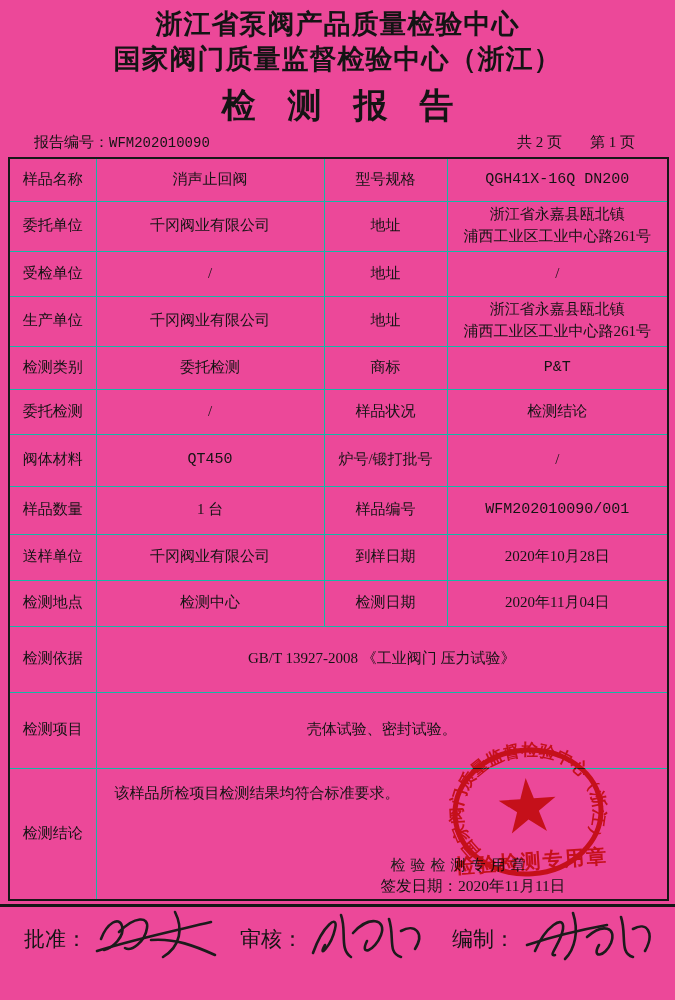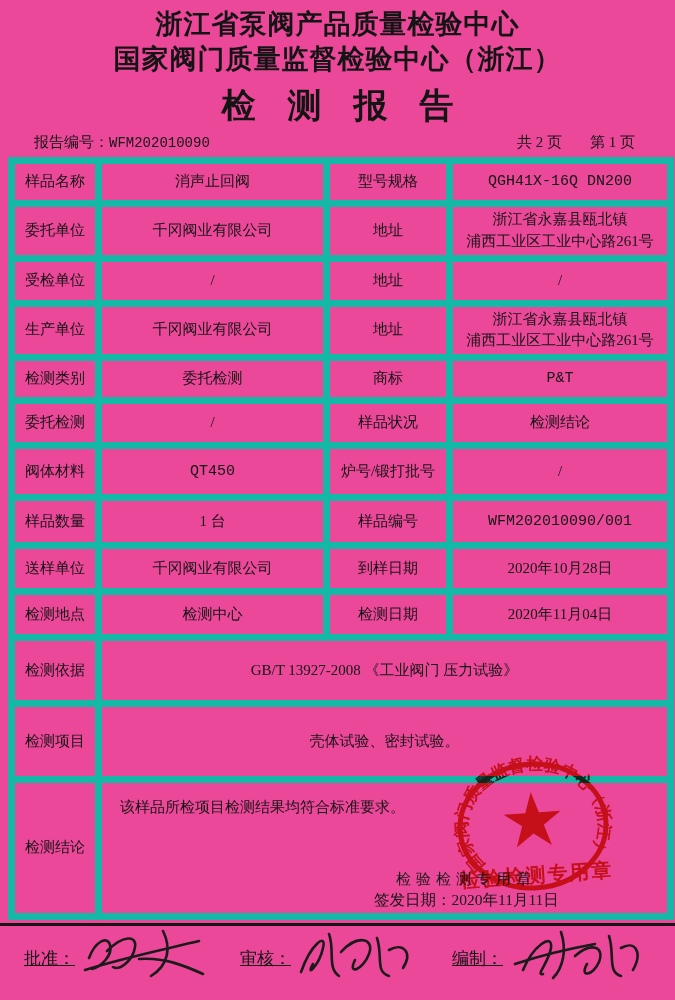--- a/index.html
+++ b/index.html
@@ -20,40 +20,40 @@
   .meta-right span { margin-left:28px; }
   .mono { font-family:"Liberation Mono","DejaVu Sans Mono",monospace; font-size:14px; }
 
   
   table.report {
     border-collapse:collapse; table-layout:fixed;
     width:659px; margin:2px 0 0 8px;
     border:2px solid #181818;
   }
   table.report td {
-    border:7px solid #14b8a6;
+    border:1px solid #14b8a6;
     font-size:15px; text-align:center; vertical-align:middle;
     padding:2px 4px; line-height:1.45; overflow:visible;
   }
   td.val { white-space:pre-line; }
   td.left-cell { text-align:left; padding-left:14px; }
   .concl-wrap { position:relative; height:126px; text-align:left; }
   .concl-text { position:absolute; left:14px; top:12px; font-size:15px; }
   .overlap-seal-label { position:absolute; left:290px; top:84px; font-size:15px; color:#1d1d1d; letter-spacing:5px; z-index:1; }
-  .issue-date { position:absolute; left:268px; top:104px; font-size:15.5px; z-index:1; }
+  .issue-date { position:absolute; left:280px; top:104px; font-size:15.5px; z-index:1; }
   .stamp { position:absolute; left:338px; top:-38px; width:178px; height:158px; z-index:2; mix-blend-mode:multiply; opacity:.93; }
 
   
   .thick-rule { height:3px; background:#161616; margin-top:3px; width:675px; }
   .sig-footer { position:relative; height:58px; }
   .sig-group { position:absolute; top:10px; display:flex; align-items:center; }
   .sig-approve { left:24px; }
   .sig-review  { left:240px; }
   .sig-prepare { left:452px; }
-  .sig-label { font-size:17px; white-space:nowrap;text-decoration:underline; }
+  .sig-label { font-size:21px; white-space:nowrap; }
   .signature { margin-left:2px; margin-top:-10px; }
   .signature path { fill:none; stroke:#1b1b1b; stroke-width:2.6; stroke-linecap:round; stroke-linejoin:round; }
 </style>
 </head>
 <body>
 
 <div class="page">
 
   <div class="org-line1">浙江省泵阀产品质量检验中心</div>
   <div class="org-line2">国家阀门质量监督检验中心（浙江）</div>

